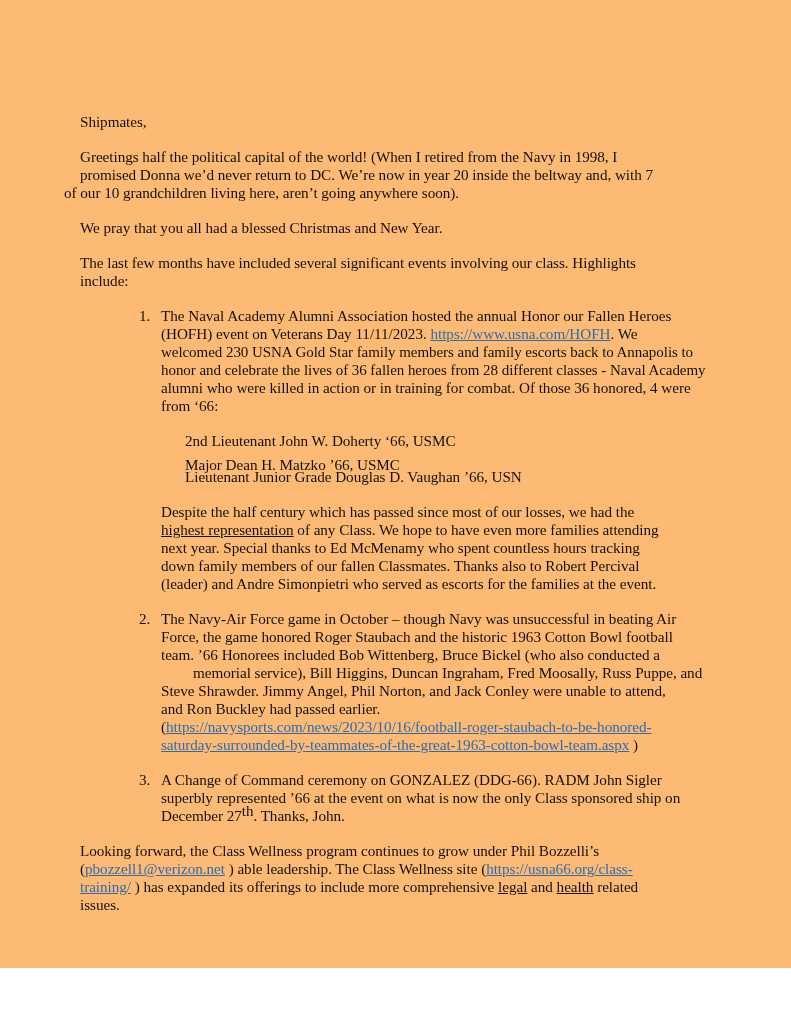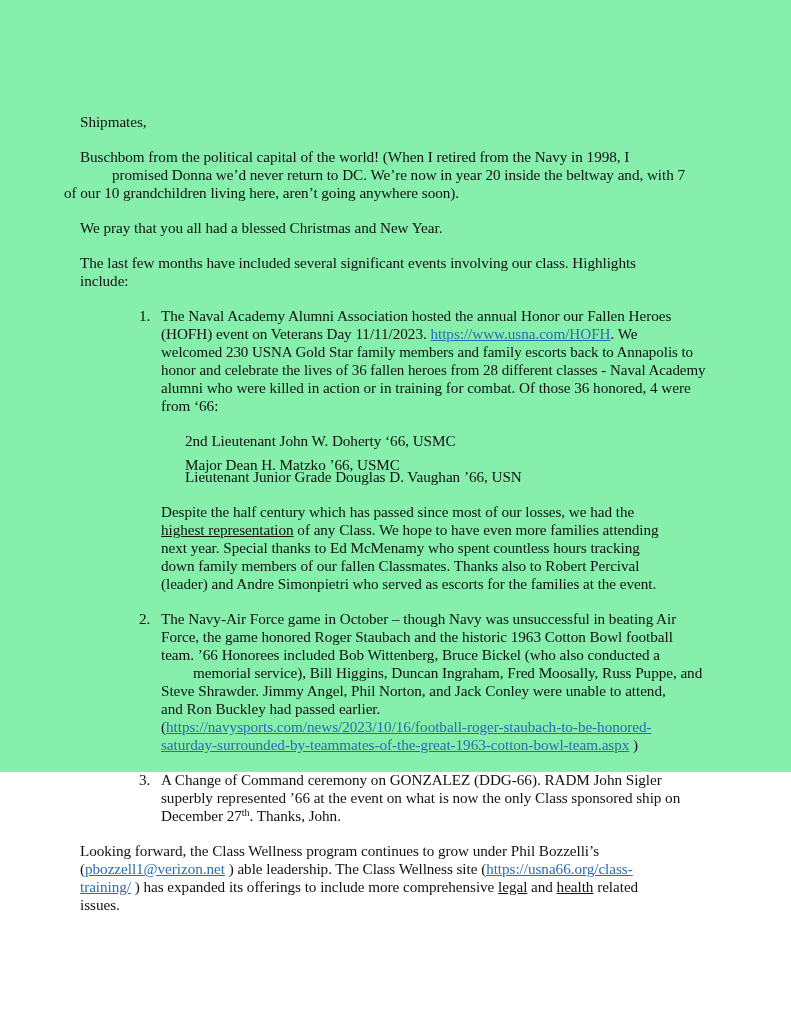--- a/index.html
+++ b/index.html
@@ -1,34 +1,34 @@
 <!DOCTYPE html>
 <html><head>
 <meta charset="utf-8">
 <style>
   html, body { margin: 0; padding: 0; background: #ffffff; }
   body { width: 791px; height: 1024px; position: relative; overflow: hidden;
          font-family: "Liberation Serif", "DejaVu Serif", serif; color: #111; }
-  .page { position: absolute; left: 0; top: 0; width: 791px; height: 772px; background: #86efac; }
+  .page { position: absolute; left: 0; top: 0; width: 791px; height: 968px; background: #fdba74; }
   .t { position: absolute; font-size: 15.2px; line-height: 18px; white-space: nowrap; letter-spacing: -0.05px; }
   .small { font-size: 15px; }
   a.link { color: #2b6cb0; text-decoration: underline; }
   u { text-decoration: underline; }
   .num { position: absolute; font-size: 15.2px; line-height: 18px; }
-  sup { font-size: 10px; line-height: 0; vertical-align: 5px; }
+  sup { font-size: 15px; line-height: 0; vertical-align: 5px; }
 </style>
 </head>
 <body>
 
 <div class="page">
 
   <div class="t" style="left:80px;top:113px;">Shipmates,</div>
 
-  <div class="t" style="left:80px;top:148px;">Buschbom from the political capital of the world!  (When I retired from the Navy in 1998, I</div>
-  <div class="t" style="left:80px;top:166px;margin-left:32px;">promised Donna we’d never return to DC.  We’re now in year 20 inside the beltway and, with 7</div>
+  <div class="t" style="left:80px;top:148px;">Greetings half the political capital of the world!  (When I retired from the Navy in 1998, I</div>
+  <div class="t" style="left:80px;top:166px;">promised Donna we’d never return to DC.  We’re now in year 20 inside the beltway and, with 7</div>
   <div class="t" style="left:64px;top:184px;">of our 10 grandchildren living here, aren’t going anywhere soon).</div>
 
   <div class="t" style="left:80px;top:219px;">We pray that you all had a blessed Christmas and New Year.</div>
 
   <div class="t" style="left:80px;top:254px;">The last few months have included several significant events involving our class.  Highlights</div>
   <div class="t" style="left:80px;top:272px;">include:</div>
 
   <div class="num" style="left:139px;top:307px;">1.</div>
   <div class="t" style="left:161px;top:307px;">The Naval Academy Alumni Association hosted the annual Honor our Fallen Heroes</div>
   <div class="t" style="left:161px;top:325px;">

